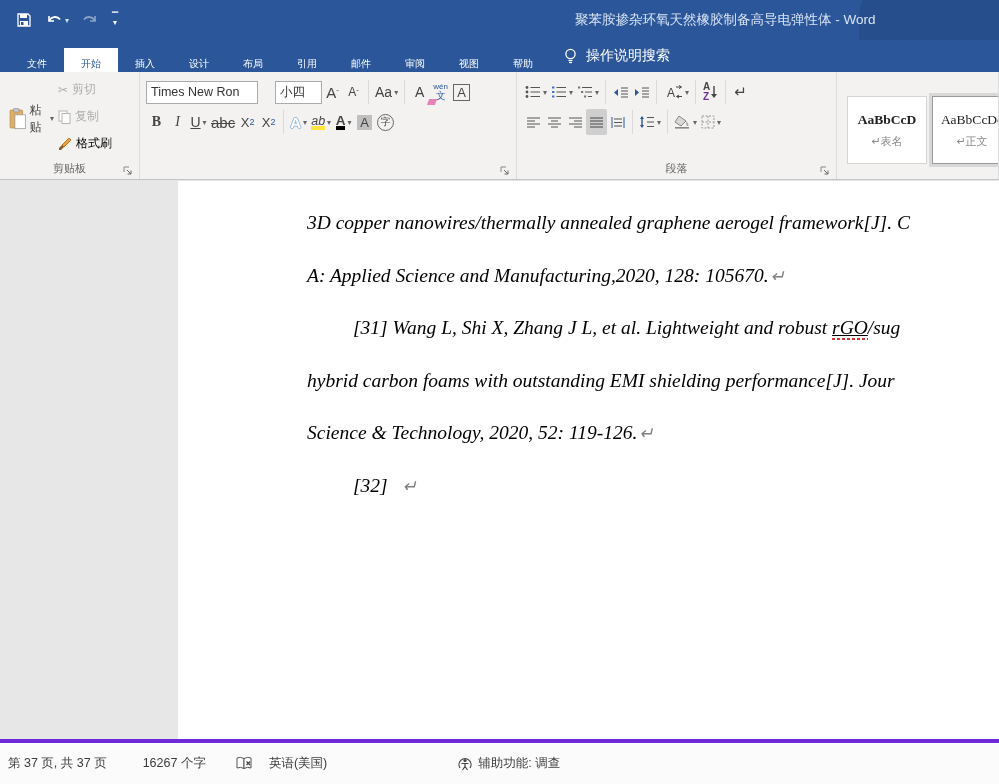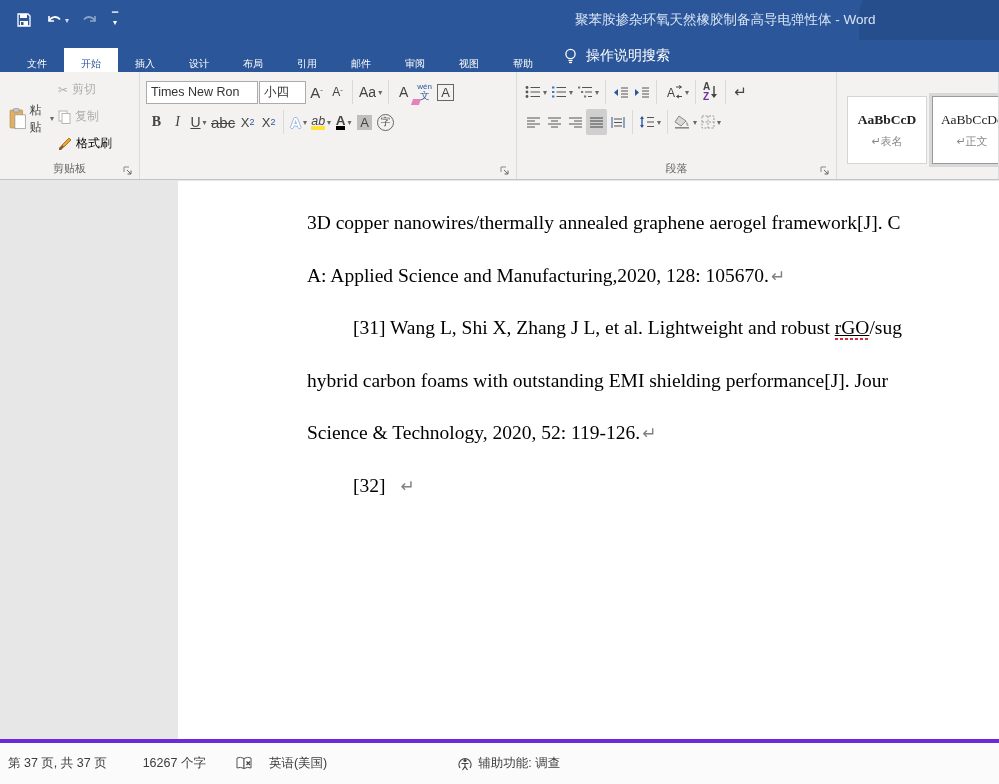--- a/index.html
+++ b/index.html
@@ -47,21 +47,21 @@
   .paste-big .plabel { font-size:12px; color:#444; }
   .clip-stack { display:flex; flex-direction:column; margin-left:4px; }
   .clip-item { display:flex; align-items:center; gap:4px; height:27px; font-size:12px; }
 
   
   .g-font { width:377px; }
   .fbox { height:23px; background:#fff; border:1px solid #ababab; display:flex; align-items:center;
     padding:0 4px; font-size:12.5px; color:#333; white-space:nowrap; overflow:hidden;gap:18px; }
   .fbox .caret { margin-left:auto; }
   .fname { width:112px; }
-  .fsize { width:47px; margin-left:1px; }
+  .fsize { width:47px; margin-left:17px; }
   .u-line { text-decoration:underline; }
   .strike { text-decoration:line-through; font-size:15px; }
   .subsup { font-size:13px; }
   .subsup sub,.subsup sup { font-size:9px; color:#2b579a; }
   .fx-a { color:#fff; font-size:15px; font-weight:bold;
     text-shadow:-1px 0 #9cb8e4,1px 0 #9cb8e4,0 -1px #9cb8e4,0 1px #9cb8e4; }
   .hl { position:relative; font-size:12.5px; font-style:italic; padding-bottom:3px; }
   .hl::after { content:""; position:absolute; left:0; right:0; bottom:1px; height:4px; background:#ffe33a; }
   .fc { position:relative; font-size:13.5px; font-weight:bold; padding-bottom:3px; }
   .fc::after { content:""; position:absolute; left:0; right:0; bottom:1px; height:4px; background:#000; }
@@ -89,21 +89,21 @@
   .g-styles { flex:1; overflow:hidden; }
   .style-cards { display:flex; gap:5px; padding:24px 0 0 10px; }
   .scard { width:80px; height:68px; background:#fff; border:1px solid #d4d4d4; display:flex;
     flex-direction:column; align-items:center; justify-content:center; gap:6px; flex:none; }
   .scard .prev { font-family:"Liberation Serif", serif; font-size:13.5px; color:#222; }
   .scard.bold .prev { font-weight:bold; }
   .scard .sname { font-size:11px; color:#888; }
   .scard.selected { border:1px solid #9a9a9a; box-shadow:0 0 0 3px #d8d8d8; }
 
   
-  .docarea { position:absolute; top:181px; left:0; right:0; bottom:27px; background:#e7e7e7; }
+  .docarea { position:absolute; top:181px; left:0; right:0; bottom:27px; background:#e7e7e7;font-style:italic; }
   .page { position:absolute; left:178px; top:0; width:1000px; height:100%; background:#fff; }
   .doc-text { padding:16px 0 0 129px; font-family:"Liberation Serif", serif; font-size:19.5px; color:#000; }
   .doc-line { height:52.5px; line-height:52.5px; white-space:nowrap; }
   .doc-line.indent { padding-left:46px; }
   .pmark { color:#808080; font-size:17px; margin-left:2px; }
   .rgo { text-decoration:underline; position:relative; }
   .rgo::after { content:""; position:absolute; left:0; right:0; bottom:-2px; height:2px;
     background:repeating-linear-gradient(90deg,#d13438 0 3px,transparent 3px 5px); }
 
   

